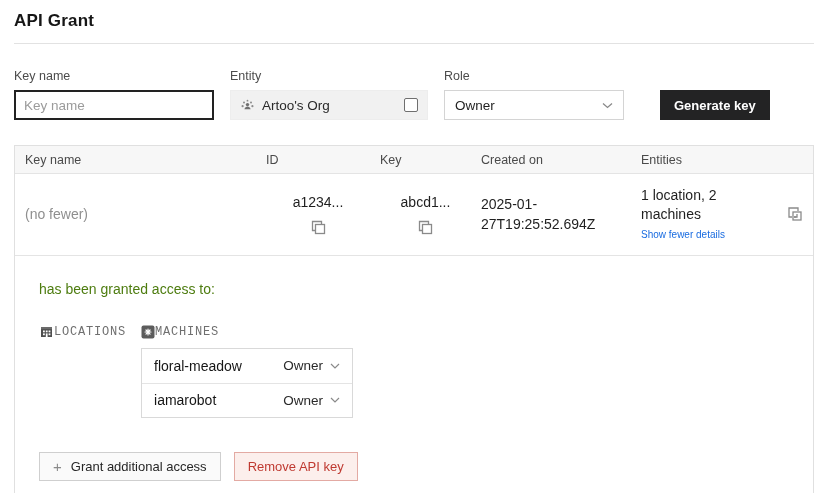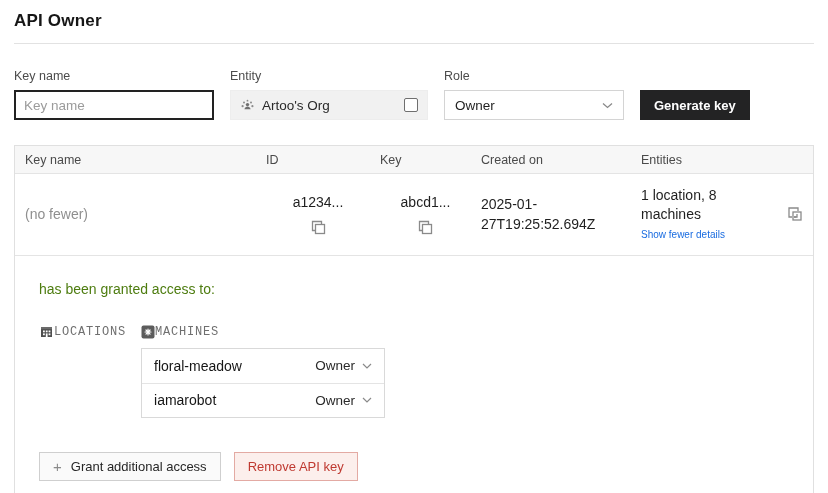--- a/index.html
+++ b/index.html
@@ -49,20 +49,21 @@
     border: 1px solid #d4d4d4;
     display: flex; align-items: center; justify-content: space-between;
     padding: 0 10px; cursor: pointer;
   }
   .select-box .select-value { font-size: 13.5px; color: #1f1f1f; }
 
   .generate-btn {
     height: 30px; padding: 0 14px; border: none; cursor: pointer;
     background: #232324; color: #ffffff;
     font: 700 13px "Liberation Sans", sans-serif;
+    margin-left: 20px;
   }
 
   
   .table-box { margin-top: 25px; border: 1px solid #e0e0e0; border-bottom: 1px solid #e0e0e0; }
   .tgrid { display: grid; grid-template-columns: 241px 114px 101px 160px 146px 1fr; }
   .thead { background: #f7f7f7; border-bottom: 1px solid #e4e4e4; height: 28px; align-items: center; }
   .th { font-size: 12.5px; color: #4a4a4a; padding-left: 10px; }
   .trow { border-bottom: 1px solid #e4e4e4; min-height: 71px; align-items: center; }
   .td { font-size: 14px; padding: 12px 0 12px 10px; }
   .td.muted { color: #8f8f8f; }
@@ -79,21 +80,21 @@
   .granted-text { font-size: 14px; color: #4d7c0f; }
   .access-cols { display: flex; gap: 15px; margin-top: 28px; }
   .access-heading {
     display: flex; align-items: center; gap: 0;
     font-family: "Liberation Mono", "DejaVu Sans Mono", monospace;
     font-size: 12px; letter-spacing: 0.8px; color: #6f6f6f;
     margin-bottom: 9px;
   }
   .access-panel { border: 1px solid #d9d9d9; background: #fff; }
   .loc-panel { width: 242px; }
-  .mach-panel { width: 244px; }
+  .mach-panel { width: 212px; }
   .access-row {
     display: flex; align-items: center; justify-content: space-between;
     padding: 0 12px; height: 34px;
   }
   .access-row + .access-row { border-top: 1px solid #e4e4e4; }
   .access-name { font-size: 14px; color: #161616; }
   .role-select { display: flex; align-items: center; gap: 7px; cursor: pointer; }
   .role-select .role-value { font-size: 13.5px; color: #2a2a2a; }
 
   .actions { display: flex; gap: 13px; margin-top: 34px; }
@@ -110,21 +111,21 @@
     font: 13px "Liberation Sans", sans-serif;
   }
 
   svg { display: block; }
 </style>
 </head>
 <body>
 
 <div class="page">
 
-  <div class="page-title">API Owner</div>
+  <div class="page-title">API Grant</div>
   <hr class="title-divider">
 
   <div class="form-row">
     <div class="field">
       <span class="field-label">Key name</span>
       <span class="text-input-wrap">
         <input class="text-input" type="text" placeholder="Key name" style="">
       </span>
     </div>
 
@@ -195,21 +196,21 @@
               <path d="M10.5 4.5V1.5H1.5v9h3" fill="none" stroke="#8a8a8a" stroke-width="1.3"></path>
               <rect x="4.5" y="4.5" width="9" height="9" fill="none" stroke="#8a8a8a" stroke-width="1.3"></rect>
             </svg>
           </span>
         </button>
       </span>
 
       <span class="td wrap-cell">2025-01-27T19:25:52.694Z</span>
 
       <span class="td entities-cell">
-        <span class="entities-summary" style="display:block">1 location, 8 machines</span>
+        <span class="entities-summary" style="display:block">1 location, 2 machines</span>
         <a class="details-link">Show fewer details</a>
       </span>
 
       <span class="td icon-cell">
         <button class="icon-btn">
           <span>
             <svg width="16" height="16" viewBox="0 0 16 16">
               <path d="M11 5V2H2v9h3" fill="none" stroke="#8a8a8a" stroke-width="1.3"></path>
               <rect x="6" y="6" width="8" height="8" fill="none" stroke="#8a8a8a" stroke-width="1.3"></rect>
               <path d="M10 8v3h-3" fill="none" stroke="#8a8a8a" stroke-width="1.3"></path>

